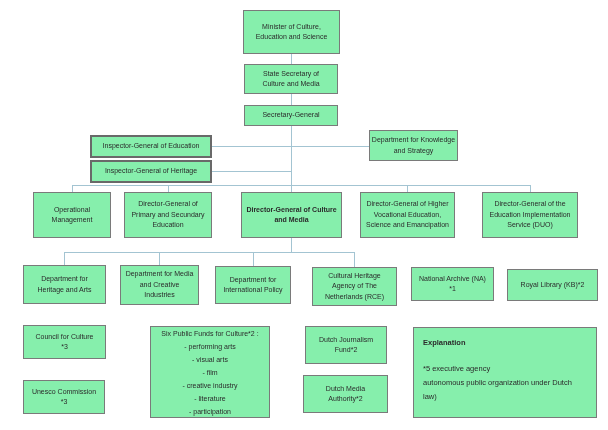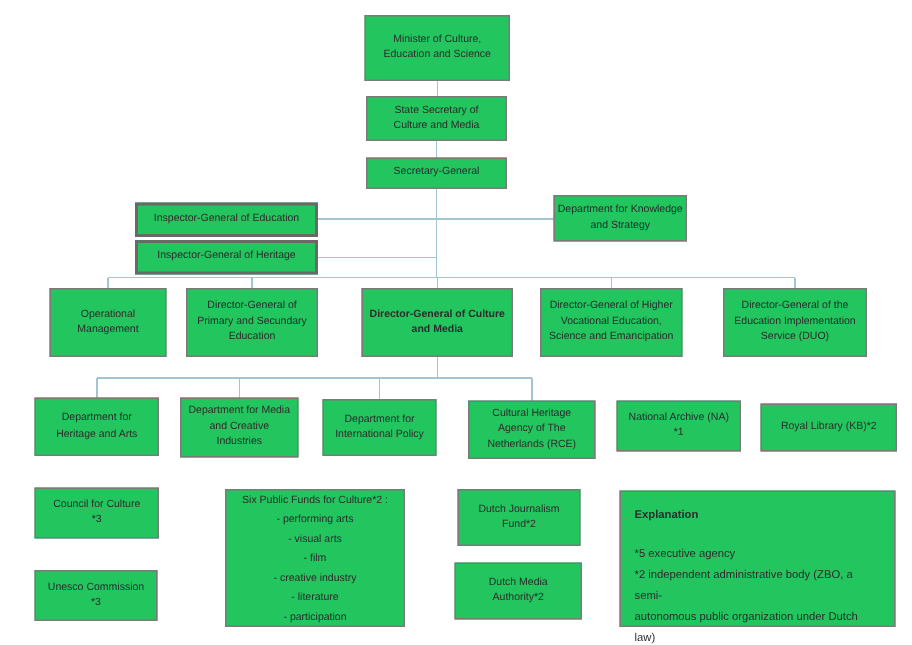--- a/index.html
+++ b/index.html
@@ -16,21 +16,21 @@
     font-family:"Liberation Sans", sans-serif;
     color:var(--text);
     overflow:hidden;
   }
   .connectors{position:absolute;left:0;top:0;width:608px;height:430px;}
   .connectors line{stroke:var(--connector);stroke-width:1;shape-rendering:crispEdges;}
   .box{
     position:absolute;
     box-sizing:border-box;
     border:1px solid var(--box-border);
-    background:#22c55e;
+    background:#86efac;
     display:flex;
     flex-direction:column;
     align-items:center;
     justify-content:center;
     text-align:center;
     font-size:7px;
     line-height:1.5;
   }
   .box .lbl{white-space:pre-line;}
   .box.thick{border-width:2px;border-color:#696969;}
@@ -175,18 +175,17 @@
 Fund*2</span>
   </div>
   <div class="box" style="left:303px;top:375px;width:85px;height:38px">
     <span class="lbl">Dutch Media
 Authority*2</span>
   </div>
 
   <div class="box explain" style="left:413px;top:327px;width:184px;height:91px">
     <div class="title">Explanation</div>
     <div class="line">*5 executive agency</div>
-    <div class="line">*2 independent administrative body (ZBO, a semi-</div>
     <div class="line">autonomous public organization under Dutch law)</div>
 
   </div>
 
 </div>
 
 </body></html>

